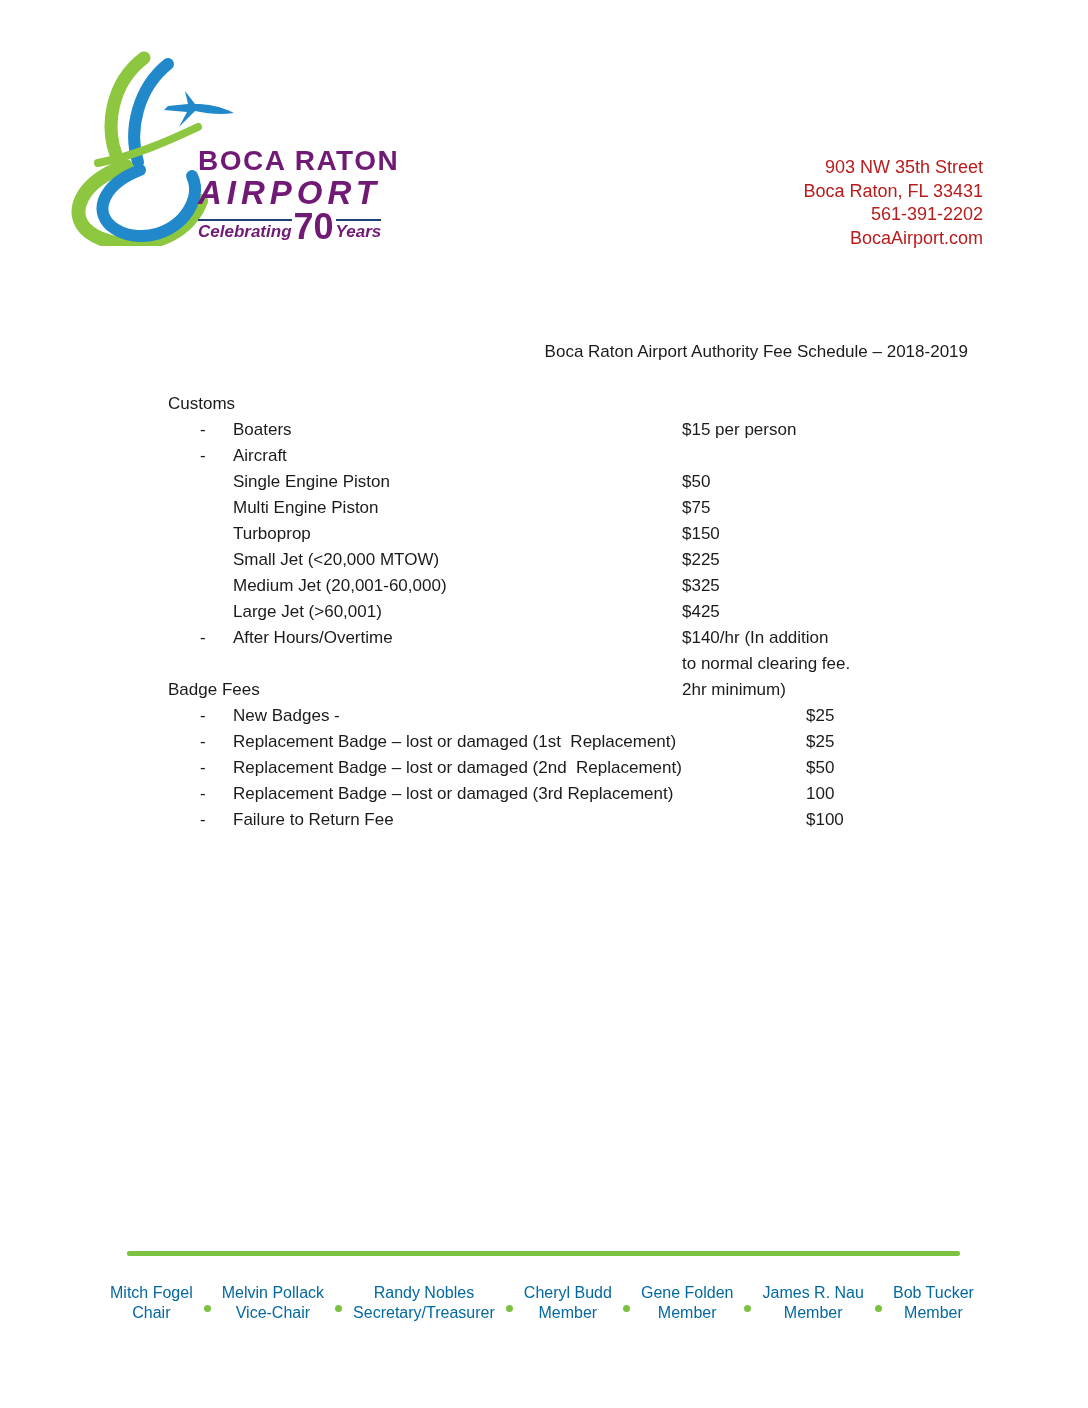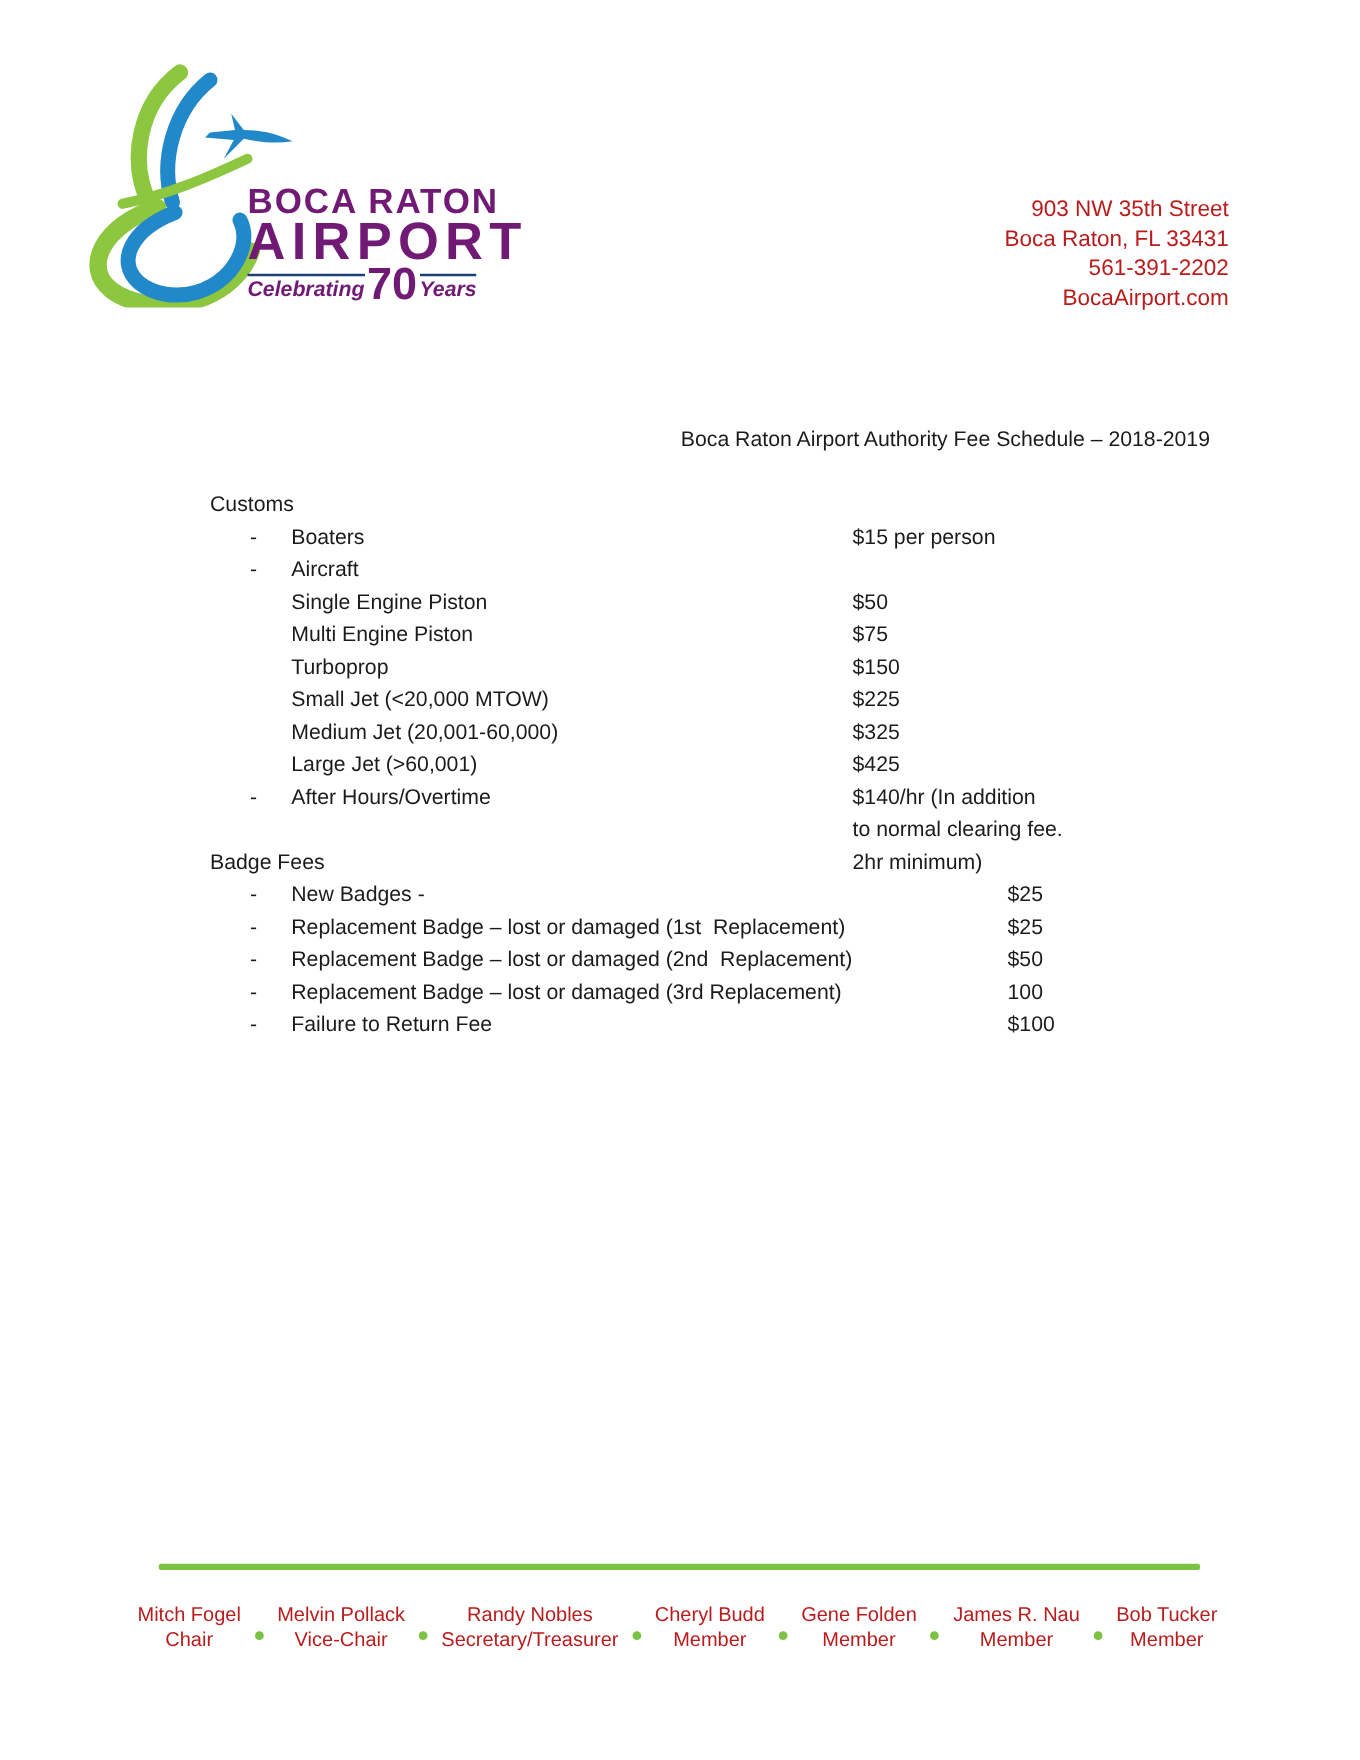--- a/index.html
+++ b/index.html
@@ -6,21 +6,21 @@
   .page {
     position:relative; width:1088px; height:1408px; background:#ffffff;
     font-family:"Liberation Sans", sans-serif; color:#1b1b1b; overflow:hidden;
   }
 
   
   .logo { position:absolute; left:62px; top:50px; width:340px; height:200px; }
   .logo-mark { position:absolute; left:0; top:0; }
   .logo-text { position:absolute; left:136px; top:96px; width:200px; color:#701a75; }
   .brand1 { font-size:28px; font-weight:bold; letter-spacing:1.5px; line-height:30px; white-space:nowrap; }
-  .brand2 { font-size:42px; font-weight:bold; letter-spacing:5px; line-height:34px; white-space:nowrap; }
+  .brand2 { font-size:33px; font-weight:bold; font-style:italic; letter-spacing:5px; line-height:34px; white-space:nowrap; }
   .tagline { display:flex; align-items:flex-end; margin-top:3px; }
   .tag-seg { border-top:2.5px solid #1c4077; padding-top:1px; font-style:italic; font-weight:bold; font-size:17px; white-space:nowrap; }
   .tag-70 { font-size:36px; font-weight:bold; line-height:0.8; margin:0 2px; }
 
   
   .address { position:absolute; right:105px; top:156px; text-align:right;
     color:#b91c1c; font-size:18px; line-height:23.5px; }
 
   
   .doc { position:absolute; left:168px; top:339px; width:800px; font-size:17px; line-height:26px; }
@@ -31,21 +31,21 @@
   .row-bullet { position:absolute; left:32px; top:0; }
   .row-label { white-space:pre-wrap; }
   .row-value { position:absolute; top:0; white-space:pre-wrap; }
   .sec-0 .row-value { left:514px; }
   .sec-1 .row-value { left:602px;margin-left:36px; }
 
   
   .footer-rule { position:absolute; left:127px; top:1251px; width:833px; height:5px; background:#7cc242; border-radius:2px; }
   .footer { position:absolute; left:110px; top:1283px; width:864px;
     display:flex; justify-content:space-between; align-items:center;
-    color:#b91c1c; font-size:16px; }
+    color:#0369a1; font-size:16px; }
   .member { text-align:center; line-height:20px; white-space:nowrap; }
   .dot { width:7px; height:7px; border-radius:50%; background:#7cc242; margin-top:10px; flex:0 0 auto; }
 </style>
 </head>
 <body>
 
 <div class="page">
 
   <div class="logo">
     <svg class="logo-mark" width="180" height="196" viewBox="0 0 180 196" aria-hidden="true">

